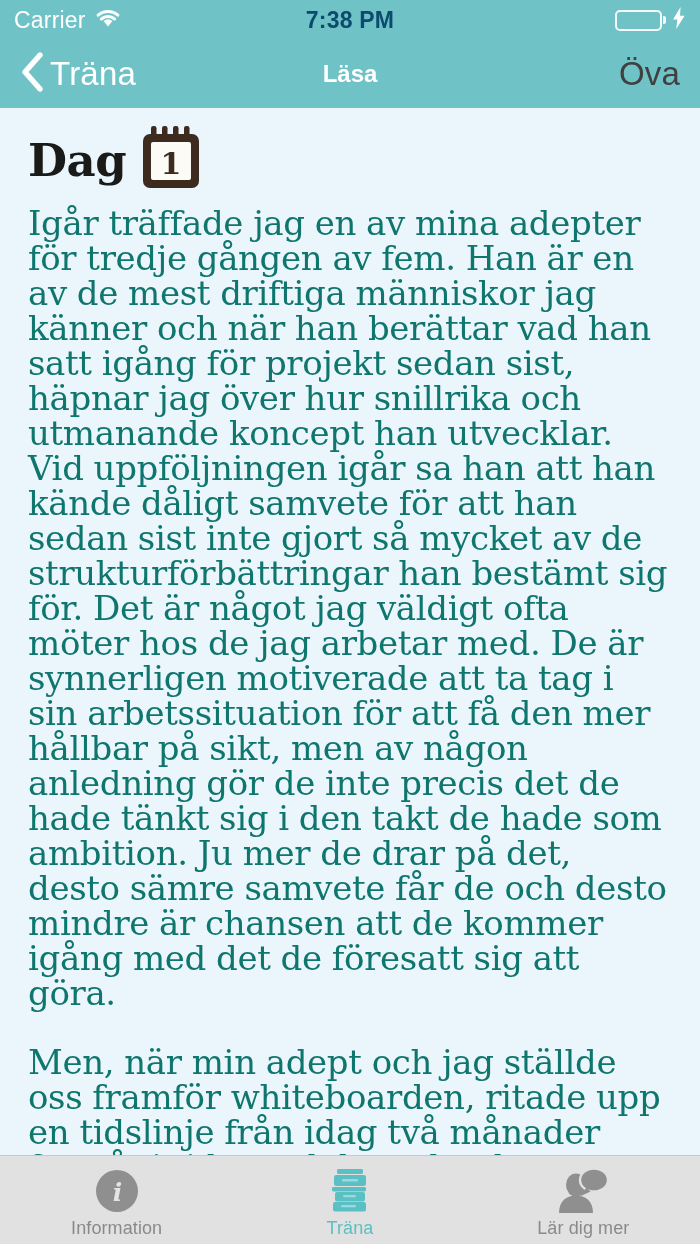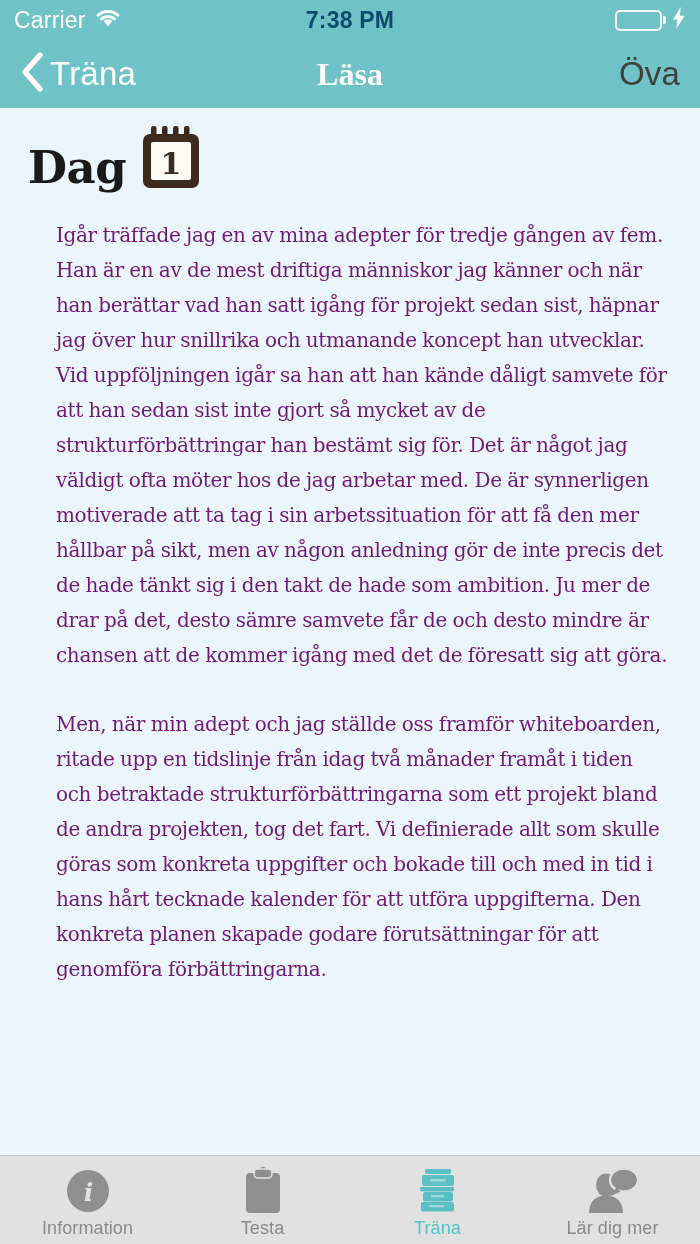--- a/index.html
+++ b/index.html
@@ -78,60 +78,59 @@
   }
   .chev-icon { display:block; }
   .nav-back-label {
     color:#FFFFFF; font-size:33px; font-weight:400;
     letter-spacing:0.2px;
   }
   .nav-title {
     position:absolute; left:0; right:0; top:0; bottom:0;
     display:flex; align-items:center; justify-content:center;
     color:#FFFFFF;
-    font-family:Liberation Serif, serif;
-    font-size:32px; font-weight:bold;
+    font-family:Liberation Sans, sans-serif;
+    font-size:24px; font-weight:bold;
     letter-spacing:0px;
     pointer-events:none;
   }
   .nav-right {
     margin-left:auto; position:relative; z-index:2;
     color:#404040; font-size:33px; font-weight:400;
     cursor:pointer; letter-spacing:0.2px;
   }
 
   
   .content {
     flex:1 1 auto;
     background:#EAF5FC;
     padding:18px 28px 0 28px;
     overflow:hidden;
   }
   .day-header {
-    display:flex; align-items:flex-end; gap:14px;
-    margin-bottom:20px;
+    display:flex; align-items:center; gap:14px;
+    margin-bottom:8px;
   }
   .day-label {
     font-family:"DejaVu Serif", serif;
     font-size:45px; font-weight:bold;
     color:#1a1a18;
     letter-spacing:-0.5px;
   }
   .calendar-icon { display:block; }
 
   .article { padding-top:4px; }
   .article p {
     font-family:"DejaVu Serif", serif;
-    font-size:20px;
+    font-size:34px;
     line-height:35px;
-    color:#701a75;
+    color:#0f766e;
     text-align:left;
     letter-spacing:-0.35px;
     word-spacing:-0.4px;
-    margin-left:28px;
   }
   .article p + p { margin-top:34px; }
 
   
   .tab-bar {
     flex:0 0 89px;
     height:89px;
     background:#E1E1E1;
     border-top:1px solid #C8C8C8;
     display:flex;
@@ -234,31 +233,20 @@
     <div class="tab-item">
       <span class="tab-icon">
         <svg width="44" height="44" viewBox="0 0 44 44">
           <circle cx="22" cy="22" r="21" fill="#8F8F8F"></circle>
           <text x="22.5" y="32" font-family="DejaVu Serif, serif" font-size="25" font-style="italic" font-weight="bold" fill="#E4E4E4" text-anchor="middle">i</text>
         </svg>
       </span>
       <span class="tab-label">Information</span>
     </div>
 
-    <div class="tab-item">
-      <span class="tab-icon">
-        <svg width="40" height="48" viewBox="0 0 40 48">
-          <rect x="3" y="6" width="34" height="40" rx="4" fill="#8F8F8F"></rect>
-          <rect x="11" y="2" width="18" height="10" rx="4" fill="#8F8F8F"></rect>
-          <rect x="17.5" y="0" width="5" height="5" rx="1.6" fill="#8F8F8F"></rect>
-          <rect x="11" y="2" width="18" height="9" rx="4" fill="#8F8F8F" stroke="#E1E1E1" stroke-width="1.6"></rect>
-        </svg>
-      </span>
-      <span class="tab-label">Testa</span>
-    </div>
 
     <div class="tab-item active">
       <span class="tab-icon">
         <svg width="44" height="48" viewBox="0 0 44 48">
 
           <rect x="9" y="2" width="26" height="5" rx="1.4" fill="#5BC0C4"></rect>
           <rect x="6" y="8" width="32" height="11" rx="2.2" fill="#5BC0C4"></rect>
           <rect x="14" y="12" width="16" height="2.4" rx="1" fill="#9FD9DB"></rect>
 
           <rect x="4" y="20" width="34" height="4.4" rx="1.4" fill="#5BC0C4"></rect>

